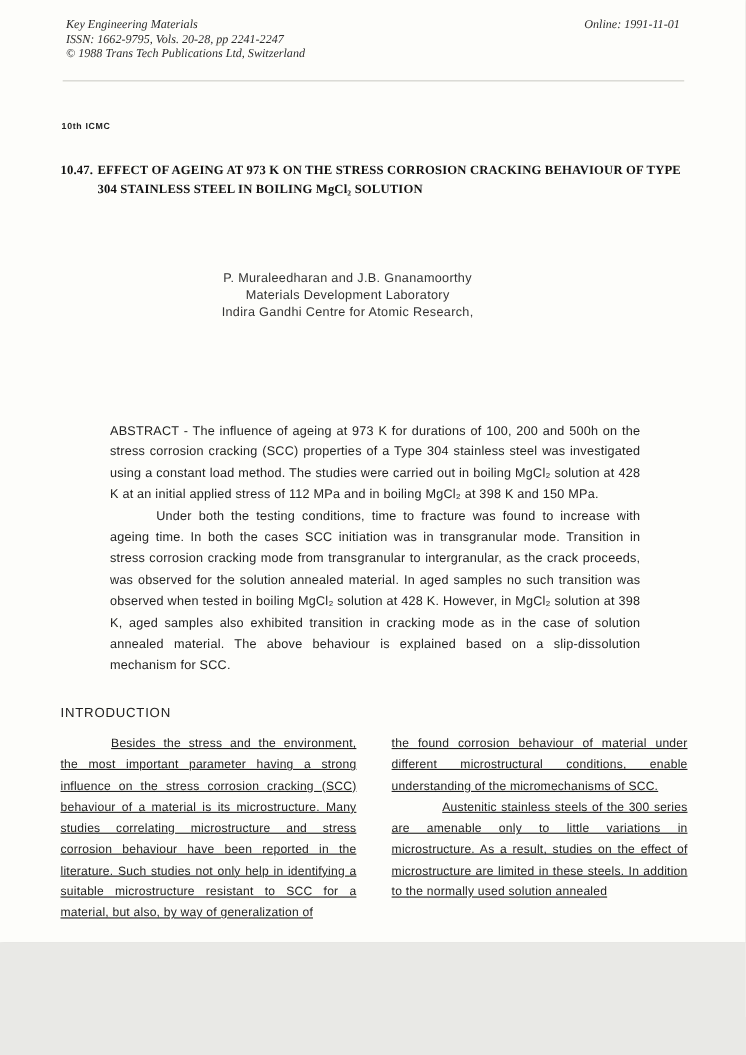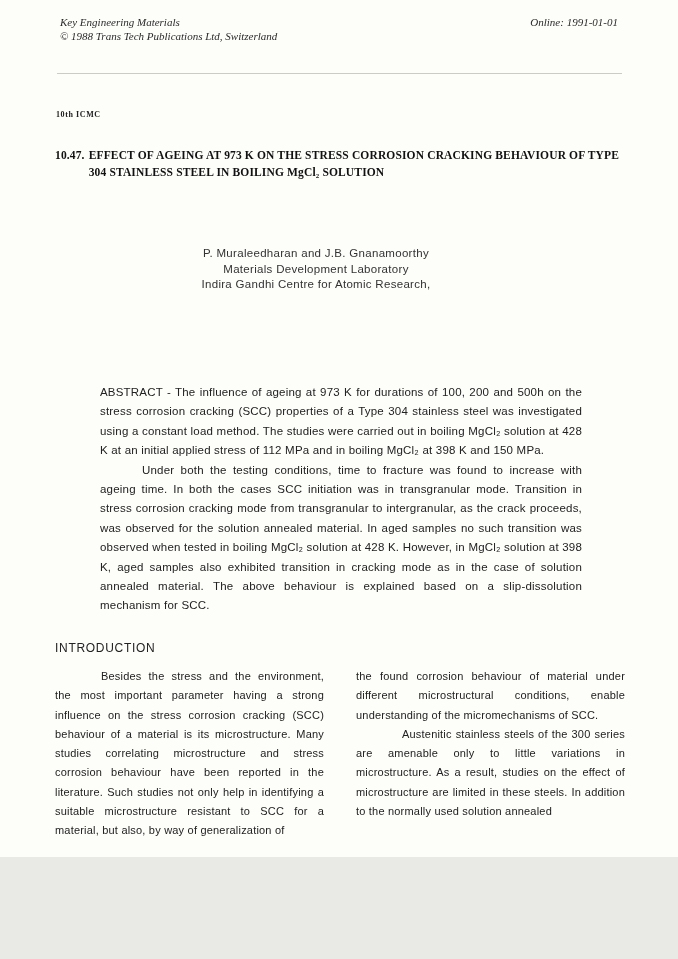--- a/index.html
+++ b/index.html
@@ -21,21 +21,21 @@
     font-style: italic; font-size: 11px; line-height: 13.5px; color: #2b2b2b;
   }
   .online-date {
     position: absolute; top: 16px; right: 60px;
     font-family: "Liberation Serif", "DejaVu Serif", serif;
     font-style: italic; font-size: 11px; color: #2b2b2b;
   }
   .header-rule { position: absolute; top: 73px; left: 57px; width: 565px; height: 1px; background: #ccccc6; }
   .conf-tag {
     position: absolute; top: 110px; left: 56px;
-    font-family: Liberation Serif, serif;
+    font-family: Liberation Sans, sans-serif;
     font-size: 8px; font-weight: bold; letter-spacing: .6px; color: #222;
   }
   .paper-title {
     position: absolute; top: 147px; left: 55px; width: 576px;
     display: flex;
     font-family: "Liberation Serif", "DejaVu Serif", serif;
     font-weight: bold; font-size: 11.5px; line-height: 16.5px;
     letter-spacing: .15px; color: #111;
   }
   .paper-title .num { flex: 0 0 auto; margin-right: 4px; }
@@ -53,38 +53,39 @@
   .abstract p + p { text-indent: 42px; }
   .section-heading {
     position: absolute; top: 641px; left: 55px;
     font-size: 12px; letter-spacing: .7px; color: #222;
   }
   .columns { position: absolute; top: 667px; left: 55px; width: 570px; display: flex; gap: 32px; }
   .col {
     width: 269px; font-size: 11px; line-height: 19.3px;
     text-align: justify; letter-spacing: .2px; color: #222;
   }
-  .col p { margin: 0; }
+  .col p { margin: 0; text-decoration: underline; }
   .col p.indent { text-indent: 46px; }
   .page-number {
     position: absolute; top: 863px; left: 0; width: 678px;
     text-align: center; font-size: 11px; letter-spacing: .5px; color: #222;
   }
 </style>
 </head>
 <body>
 
 <div class="page">
 
   <div class="header-block">
     <div>Key Engineering Materials</div>
+    <div>ISSN: 1662-9795, Vols. 20-28, pp 2241-2247</div>
     <div>© 1988 Trans Tech Publications Ltd, Switzerland</div>
   </div>
 
-  <div class="online-date">Online: 1991-01-01</div>
+  <div class="online-date">Online: 1991-11-01</div>
 
   <div class="header-rule"></div>
 
   <div class="conf-tag">10th ICMC</div>
 
   <div class="paper-title">
     <span class="num">10.47.</span>
     <span>EFFECT OF AGEING AT 973 K ON THE STRESS CORROSION CRACKING BEHAVIOUR OF TYPE 304 STAINLESS STEEL IN BOILING MgCl₂ SOLUTION</span>
   </div>
 

